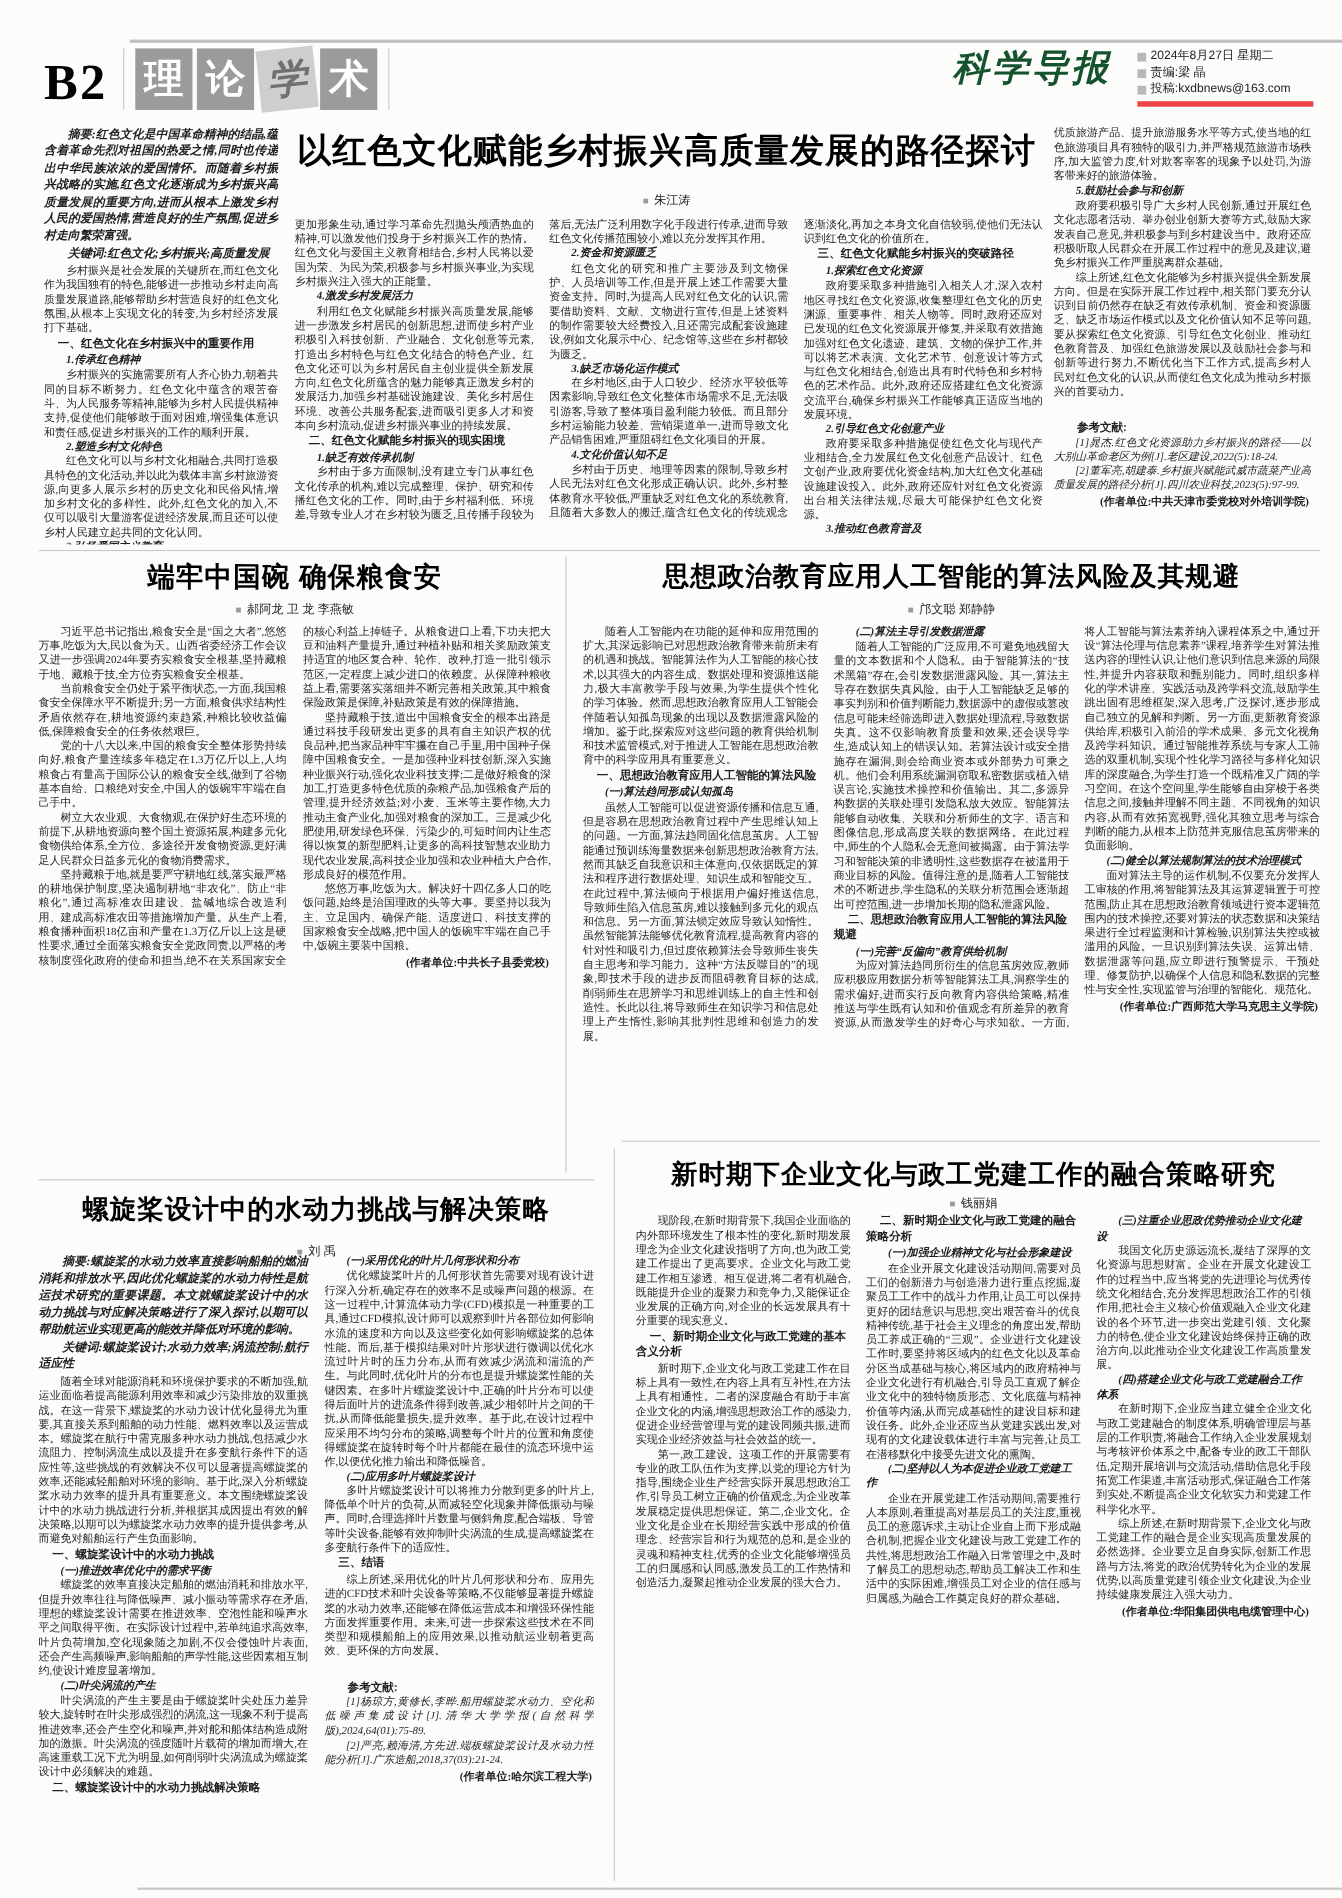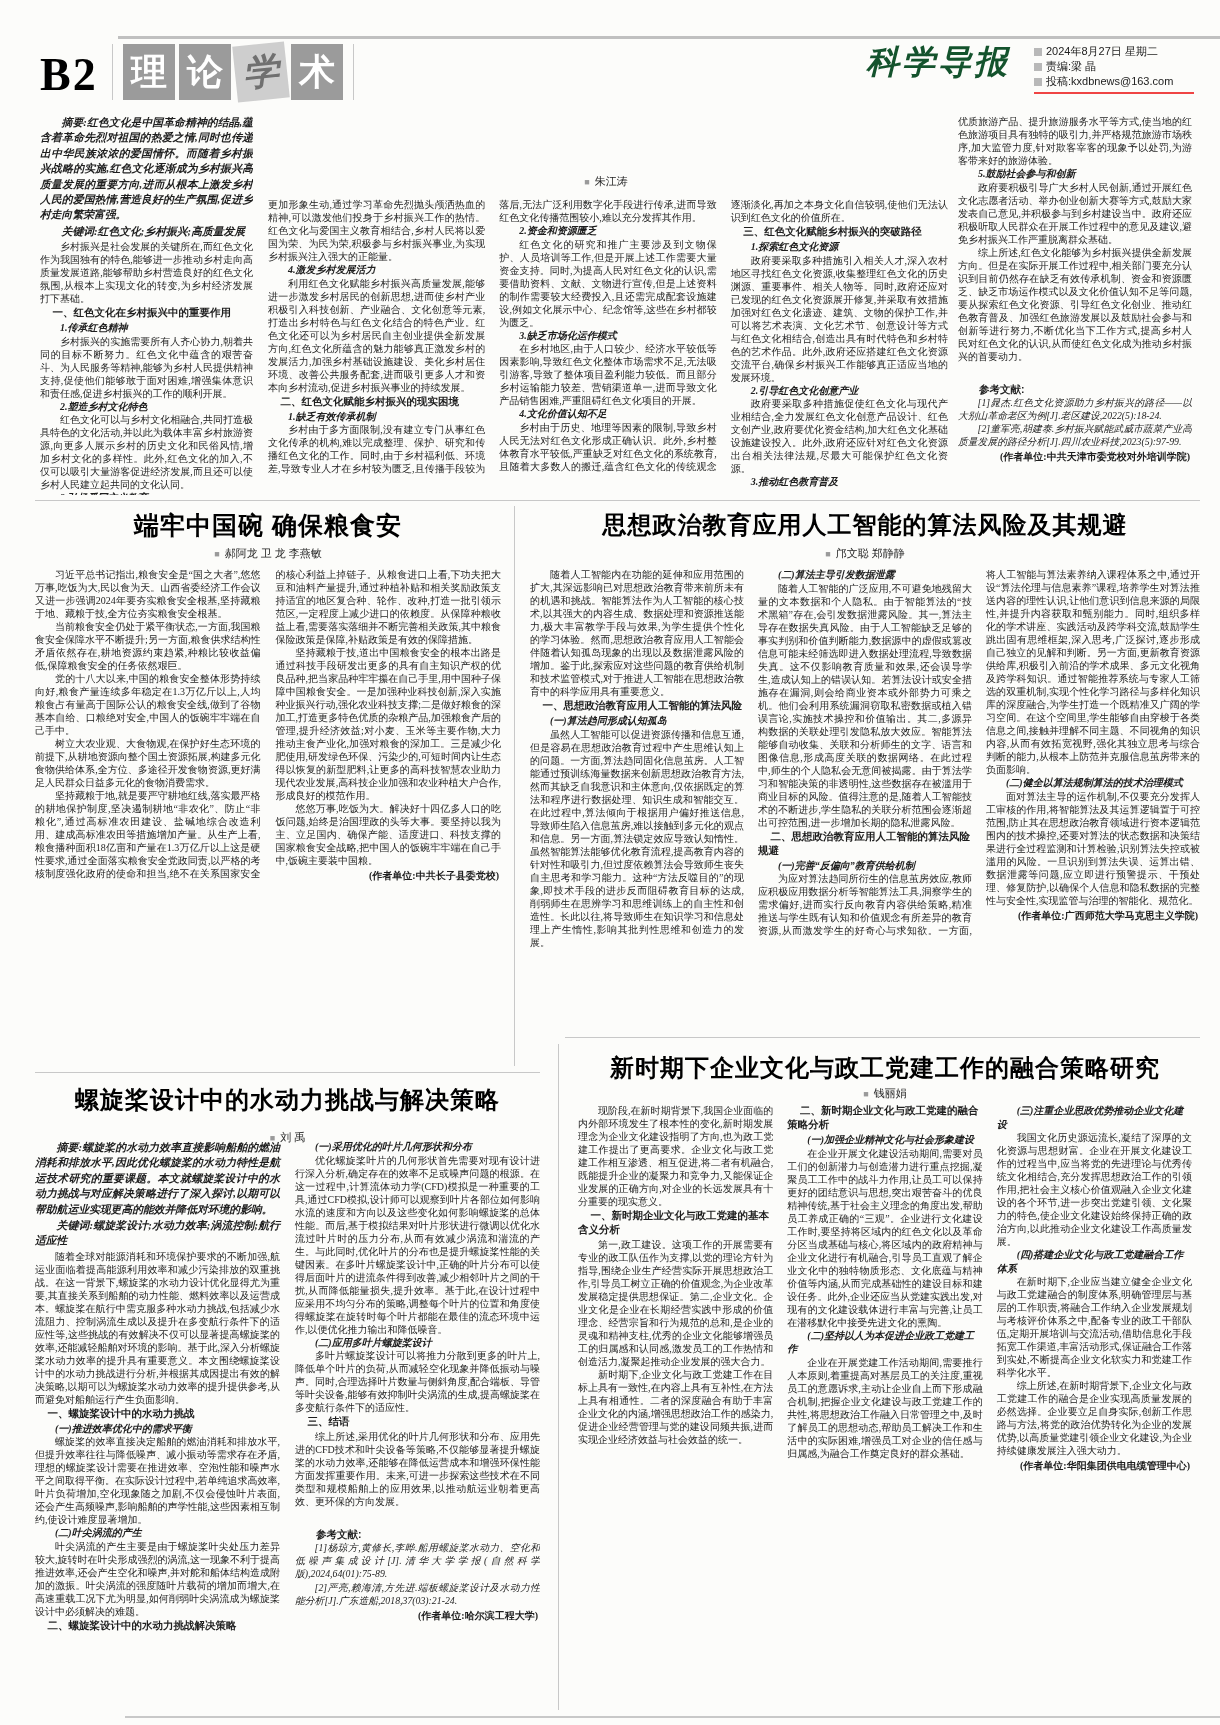--- a/index.html
+++ b/index.html
@@ -13,21 +13,21 @@
   
   #pageno { position:absolute; left:40px; top:48px; font-weight:bold; font-size:46px; color:#000;
             font-family:"Liberation Serif",serif; letter-spacing:2px; }
   .secbox { position:absolute; top:44px; width:52px; height:56px; background:#9b9b9b; color:#fff;
             font-family:"Liberation Sans",sans-serif; font-weight:bold; font-size:36px;
             line-height:56px; text-align:center; }
   .secbox.light { background:#cecece; color:#707070; font-family:"Liberation Serif",serif;
             font-style:italic; transform:rotate(-6deg); }
   #masthead { position:absolute; left:866px; top:40px; width:166px; font-size:33px; font-style:italic;
             font-weight:bold; color:#14532d; letter-spacing:3px; }
-  #info { position:absolute; left:1034px; top:44px; width:160px; border-bottom:2px solid #ef4444;
+  #info { position:absolute; left:1034px; top:44px; width:160px; border-bottom:5px solid #ef4444;
             padding-bottom:3px; font-family:"Liberation Sans",sans-serif; font-size:11px; color:#222; }
   .info-line { display:flex; align-items:center; gap:4px; line-height:15px; white-space:nowrap; }
   .info-sq { width:8px; height:8px; background:#b8b8b8; display:inline-block; flex:none; }
 
   
   .art-title { position:absolute; font-family:"Liberation Sans",sans-serif; font-weight:bold;
             color:#000; text-align:center; letter-spacing:1px; white-space:nowrap; }
   .art-byline { position:absolute; text-align:center; font-size:11px; color:#222;
             font-family:"Liberation Sans",sans-serif; }
   .byl-sq { color:#9a9a9a; font-size:9px; margin-right:5px; }
@@ -82,20 +82,21 @@
       <div class="t-a">摘要:红色文化是中国革命精神的结晶,蕴含着革命先烈对祖国的热爱之情,同时也传递出中华民族浓浓的爱国情怀。而随着乡村振兴战略的实施,红色文化逐渐成为乡村振兴高质量发展的重要方向,进而从根本上激发乡村人民的爱国热情,营造良好的生产氛围,促进乡村走向繁荣富强。</div>
       <div class="t-a">关键词:红色文化;乡村振兴;高质量发展</div>
       <div class="t-p">乡村振兴是社会发展的关键所在,而红色文化作为我国独有的特色,能够进一步推动乡村走向高质量发展道路,能够帮助乡村营造良好的红色文化氛围,从根本上实现文化的转变,为乡村经济发展打下基础。</div>
       <div class="t-h">一、红色文化在乡村振兴中的重要作用</div>
       <div class="t-k">1.传承红色精神</div>
       <div class="t-p">乡村振兴的实施需要所有人齐心协力,朝着共同的目标不断努力。红色文化中蕴含的艰苦奋斗、为人民服务等精神,能够为乡村人民提供精神支持,促使他们能够敢于面对困难,增强集体意识和责任感,促进乡村振兴的工作的顺利开展。</div>
       <div class="t-k">2.塑造乡村文化特色</div>
       <div class="t-p">红色文化可以与乡村文化相融合,共同打造极具特色的文化活动,并以此为载体丰富乡村旅游资源,向更多人展示乡村的历史文化和民俗风情,增加乡村文化的多样性。此外,红色文化的加入,不仅可以吸引大量游客促进经济发展,而且还可以使乡村人民建立起共同的文化认同。</div>
       <div class="t-k">3.弘扬爱国主义教育</div>
     </div>
+  <div class="art-title" style="left:262px; top:116px; width:688px; font-size:31px; line-height:42px;">以红色文化赋能乡村振兴高质量发展的路径探讨</div>
   <div class="art-byline" style="left:262px; top:174px; width:688px;"><span class="byl-sq">■</span><span>朱江涛</span></div>
   <div class="flow col3" style="left:268px; top:198px; width:680px; height:296px;">
       <div class="t-pc">更加形象生动,通过学习革命先烈抛头颅洒热血的精神,可以激发他们投身于乡村振兴工作的热情。红色文化与爱国主义教育相结合,乡村人民将以爱国为荣、为民为荣,积极参与乡村振兴事业,为实现乡村振兴注入强大的正能量。</div>
       <div class="t-k">4.激发乡村发展活力</div>
       <div class="t-p">利用红色文化赋能乡村振兴高质量发展,能够进一步激发乡村居民的创新思想,进而使乡村产业积极引入科技创新、产业融合、文化创意等元素,打造出乡村特色与红色文化结合的特色产业。红色文化还可以为乡村居民自主创业提供全新发展方向,红色文化所蕴含的魅力能够真正激发乡村的发展活力,加强乡村基础设施建设、美化乡村居住环境、改善公共服务配套,进而吸引更多人才和资本向乡村流动,促进乡村振兴事业的持续发展。</div>
       <div class="t-h">二、红色文化赋能乡村振兴的现实困境</div>
       <div class="t-k">1.缺乏有效传承机制</div>
       <div class="t-p">乡村由于多方面限制,没有建立专门从事红色文化传承的机构,难以完成整理、保护、研究和传播红色文化的工作。同时,由于乡村福利低、环境差,导致专业人才在乡村较为匮乏,且传播手段较为落后,无法广泛利用数字化手段进行传承,进而导致红色文化传播范围较小,难以充分发挥其作用。</div>
       <div class="t-k">2.资金和资源匮乏</div>
       <div class="t-p">红色文化的研究和推广主要涉及到文物保护、人员培训等工作,但是开展上述工作需要大量资金支持。同时,为提高人民对红色文化的认识,需要借助资料、文献、文物进行宣传,但是上述资料的制作需要较大经费投入,且还需完成配套设施建设,例如文化展示中心、纪念馆等,这些在乡村都较为匮乏。</div>
@@ -182,22 +183,22 @@
       <div class="t-au">(作者单位:哈尔滨工程大学)</div>
     </div>
 
   <div class="rule-v" style="left:558px; top:1044px; height:666px;"></div>
 
   <div class="art-title" style="left:578px; top:1051px; width:614px; font-size:24px; line-height:33px;">新时期下企业文化与政工党建工作的融合策略研究</div>
   <div class="art-byline" style="left:578px; top:1086px; width:614px;"><span class="byl-sq">■</span><span>钱丽娟</span></div>
   <div class="flow col3" style="left:578px; top:1104px; width:614px; height:602px;">
       <div class="t-p">现阶段,在新时期背景下,我国企业面临的内外部环境发生了根本性的变化,新时期发展理念为企业文化建设指明了方向,也为政工党建工作提出了更高要求。企业文化与政工党建工作相互渗透、相互促进,将二者有机融合,既能提升企业的凝聚力和竞争力,又能保证企业发展的正确方向,对企业的长远发展具有十分重要的现实意义。</div>
       <div class="t-h">一、新时期企业文化与政工党建的基本含义分析</div>
+      <div class="t-p">新时期下,企业文化与政工党建工作在目标上具有一致性,在内容上具有互补性,在方法上具有相通性。二者的深度融合有助于丰富企业文化的内涵,增强思想政治工作的感染力,促进企业经营管理与党的建设同频共振,进而实现企业经济效益与社会效益的统一。</div>
       <div class="t-p">第一,政工建设。这项工作的开展需要有专业的政工队伍作为支撑,以党的理论方针为指导,围绕企业生产经营实际开展思想政治工作,引导员工树立正确的价值观念,为企业改革发展稳定提供思想保证。第二,企业文化。企业文化是企业在长期经营实践中形成的价值理念、经营宗旨和行为规范的总和,是企业的灵魂和精神支柱,优秀的企业文化能够增强员工的归属感和认同感,激发员工的工作热情和创造活力,凝聚起推动企业发展的强大合力。</div>
-      <div class="t-p">新时期下,企业文化与政工党建工作在目标上具有一致性,在内容上具有互补性,在方法上具有相通性。二者的深度融合有助于丰富企业文化的内涵,增强思想政治工作的感染力,促进企业经营管理与党的建设同频共振,进而实现企业经济效益与社会效益的统一。</div>
       <div class="t-h">二、新时期企业文化与政工党建的融合策略分析</div>
       <div class="t-k">(一)加强企业精神文化与社会形象建设</div>
       <div class="t-p">在企业开展文化建设活动期间,需要对员工们的创新潜力与创造潜力进行重点挖掘,凝聚员工工作中的战斗力作用,让员工可以保持更好的团结意识与思想,突出艰苦奋斗的优良精神传统,基于社会主义理念的角度出发,帮助员工养成正确的“三观”。企业进行文化建设工作时,要坚持将区域内的红色文化以及革命分区当成基础与核心,将区域内的政府精神与企业文化进行有机融合,引导员工直观了解企业文化中的独特物质形态、文化底蕴与精神价值等内涵,从而完成基础性的建设目标和建设任务。此外,企业还应当从党建实践出发,对现有的文化建设载体进行丰富与完善,让员工在潜移默化中接受先进文化的熏陶。</div>
       <div class="t-k">(二)坚持以人为本促进企业政工党建工作</div>
       <div class="t-p">企业在开展党建工作活动期间,需要推行人本原则,着重提高对基层员工的关注度,重视员工的意愿诉求,主动让企业自上而下形成融合机制,把握企业文化建设与政工党建工作的共性,将思想政治工作融入日常管理之中,及时了解员工的思想动态,帮助员工解决工作和生活中的实际困难,增强员工对企业的信任感与归属感,为融合工作奠定良好的群众基础。</div>
       <div class="t-k">(三)注重企业思政优势推动企业文化建设</div>
       <div class="t-p">我国文化历史源远流长,凝结了深厚的文化资源与思想财富。企业在开展文化建设工作的过程当中,应当将党的先进理论与优秀传统文化相结合,充分发挥思想政治工作的引领作用,把社会主义核心价值观融入企业文化建设的各个环节,进一步突出党建引领、文化聚力的特色,使企业文化建设始终保持正确的政治方向,以此推动企业文化建设工作高质量发展。</div>
       <div class="t-k">(四)搭建企业文化与政工党建融合工作体系</div>
       <div class="t-p">在新时期下,企业应当建立健全企业文化与政工党建融合的制度体系,明确管理层与基层的工作职责,将融合工作纳入企业发展规划与考核评价体系之中,配备专业的政工干部队伍,定期开展培训与交流活动,借助信息化手段拓宽工作渠道,丰富活动形式,保证融合工作落到实处,不断提高企业文化软实力和党建工作科学化水平。</div>
       <div class="t-p">综上所述,在新时期背景下,企业文化与政工党建工作的融合是企业实现高质量发展的必然选择。企业要立足自身实际,创新工作思路与方法,将党的政治优势转化为企业的发展优势,以高质量党建引领企业文化建设,为企业持续健康发展注入强大动力。</div>

